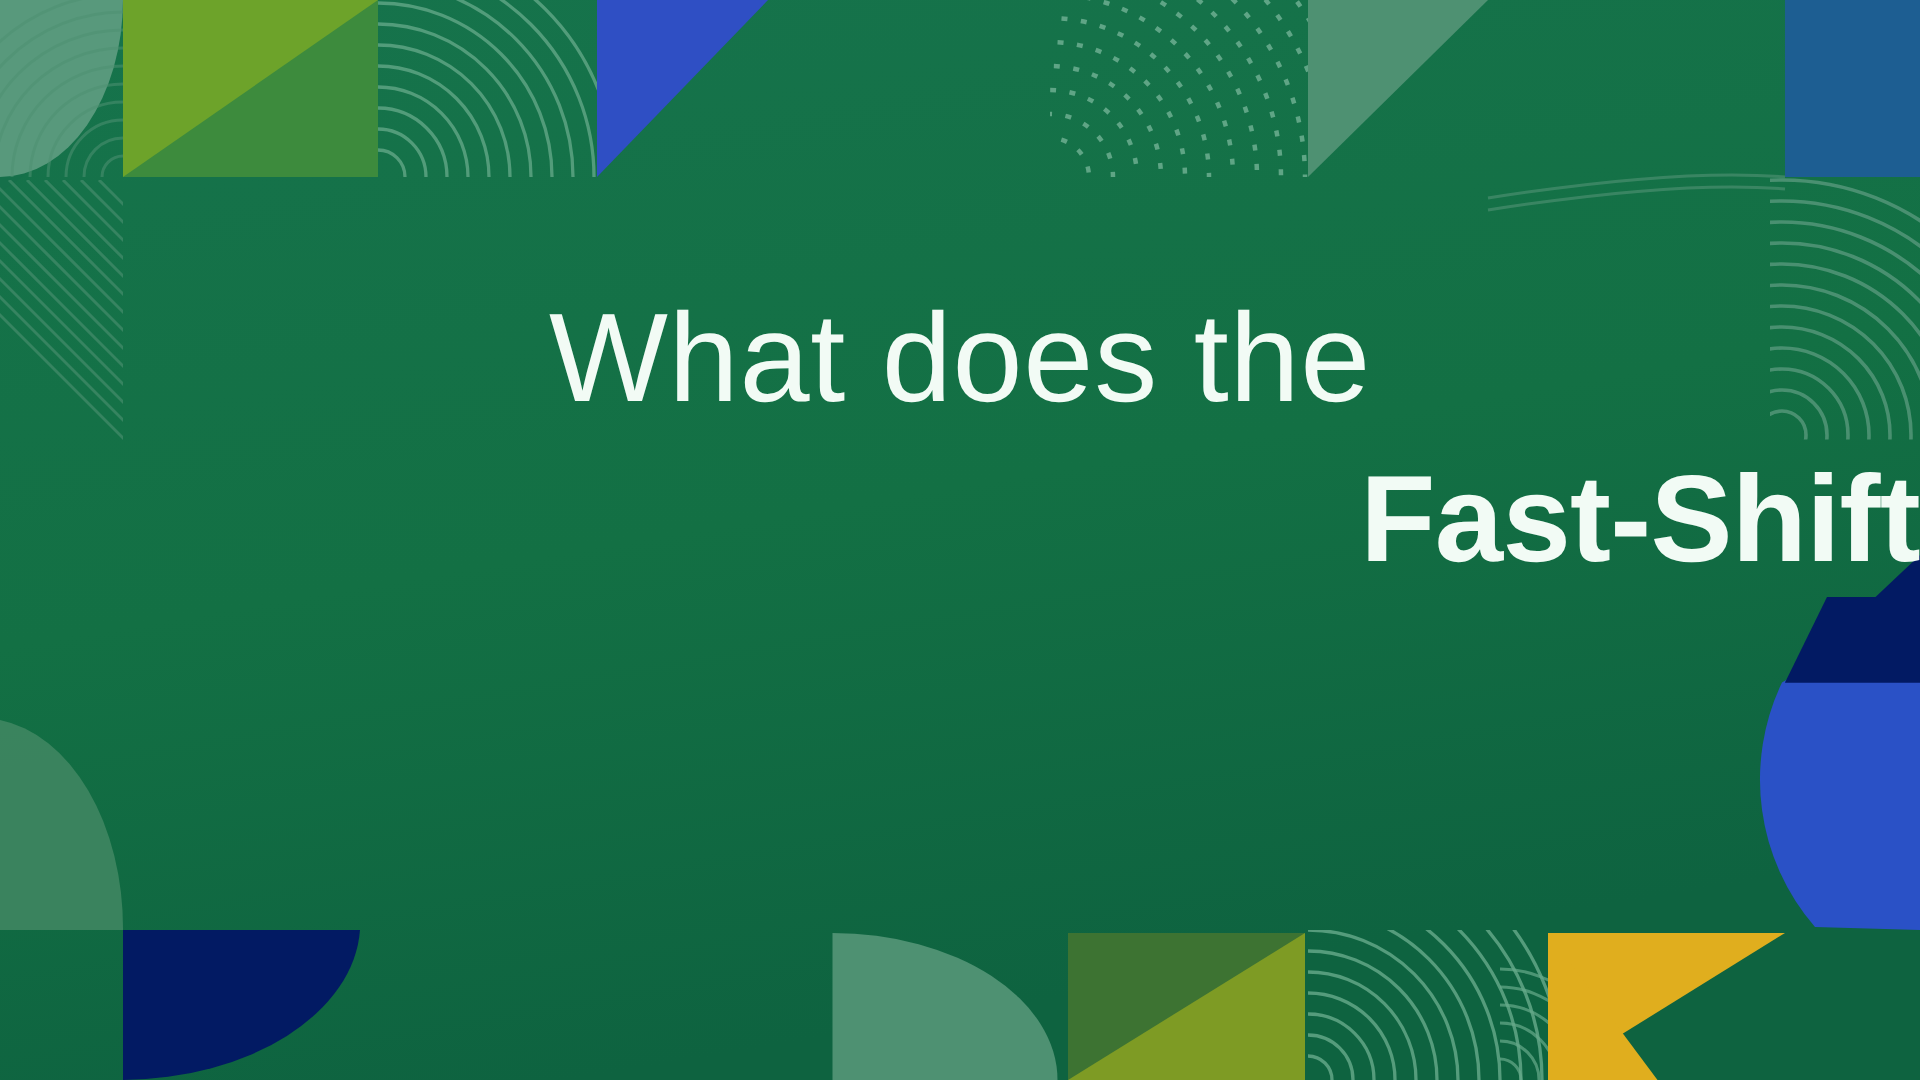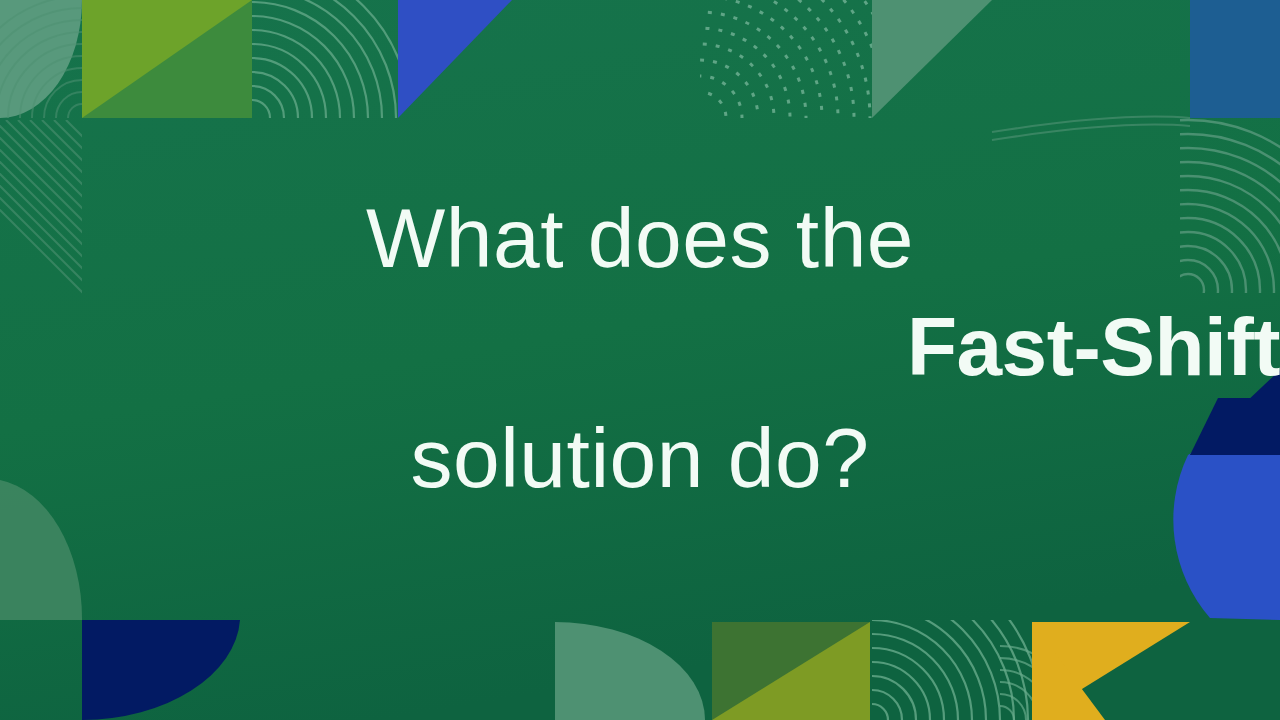--- a/index.html
+++ b/index.html
@@ -232,16 +232,15 @@
     </g>
 
     <polygon points="1032,622 1190,622 1032,720" fill="#E0AE1E"></polygon>
     <polygon points="1032,622 1032,720 1105,720" fill="#E0AE1E"></polygon>
 
   </svg>
 
   <div class="title-block">
     <div class="line line-1">What does the</div>
     <div class="line line-2">Fast-Shift</div>
-    <div class="line line-3">solution do?</div>
   </div>
 
 </div>
 
 </body></html>

